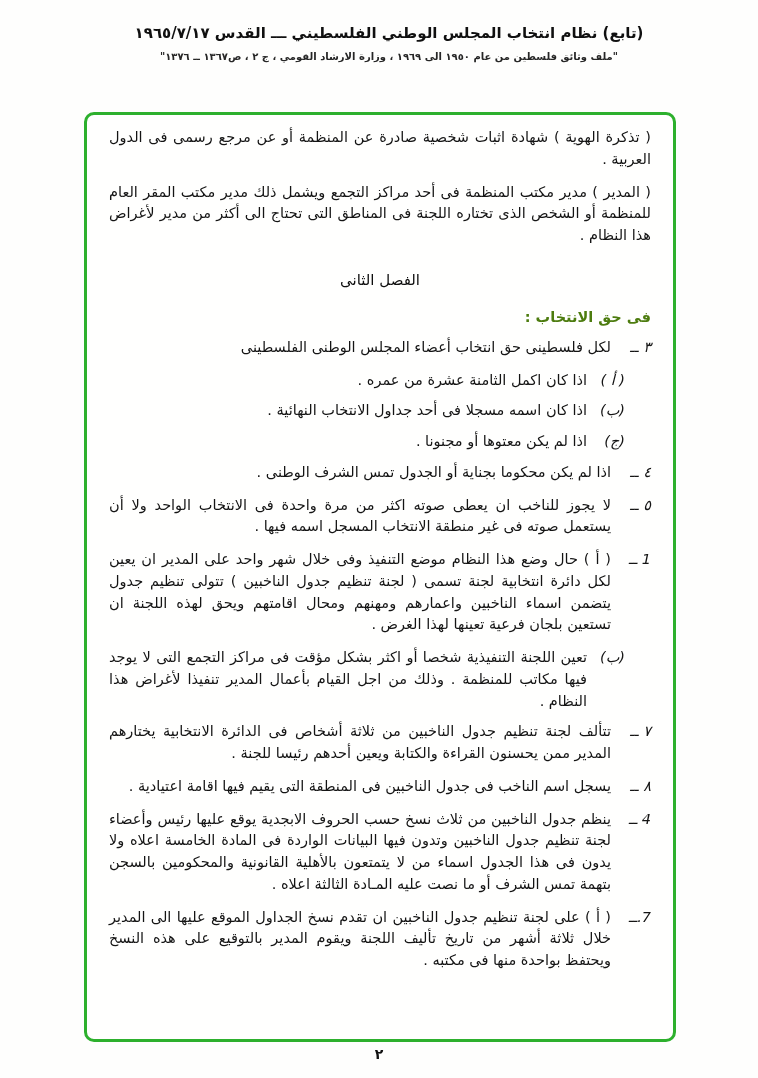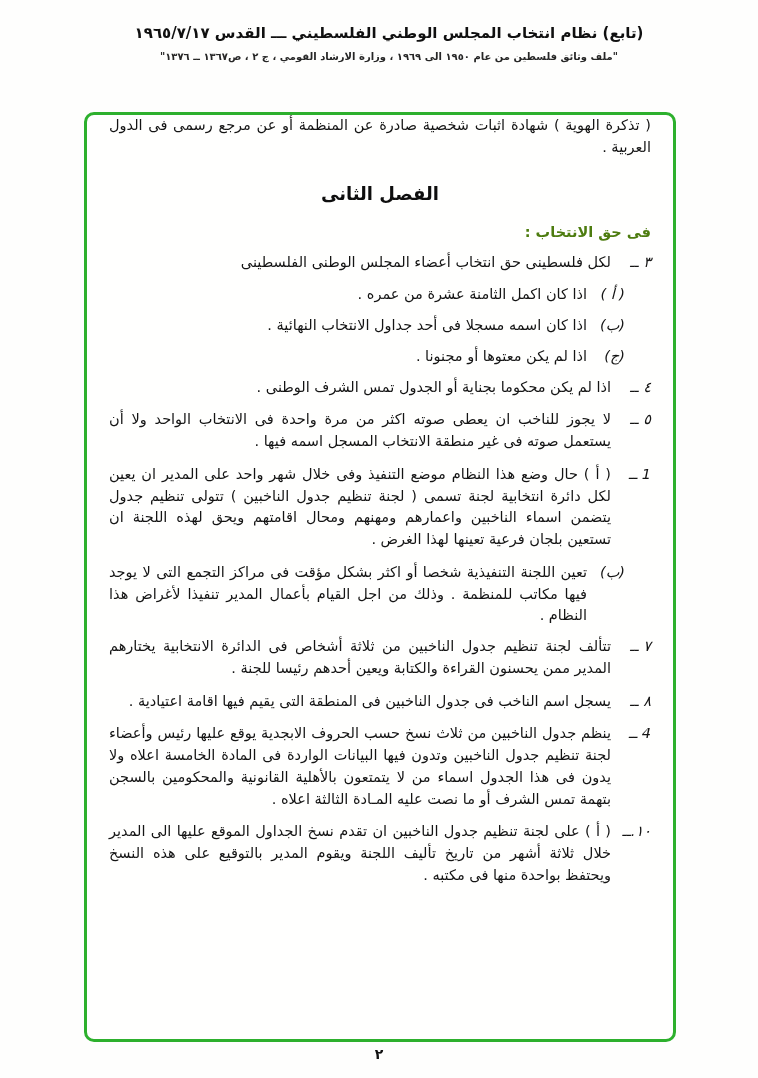--- a/index.html
+++ b/index.html
@@ -25,34 +25,34 @@
   .doc-source {
     font-size:10px; font-weight:bold; color:#262626;
     margin-top:9px;
   }
   .doc-box {
     position:absolute;
     left:84px; top:112px;
     width:592px; height:930px;
     border:3px solid #2db02d;
     border-radius:10px;
-    padding:0 22px 12px 22px;
+    padding:12px 22px 12px 22px;
     direction:rtl;
     overflow:hidden;
     background:#fffffe;
   }
   .para {
     font-size:14.5px; line-height:1.5;
     text-align:justify;
     margin-bottom:11px;
     color:#141414;
   }
   .chapter {
-    text-align:center; font-weight:bold;
-    font-size:18px; color:#0e0e0e;
+    text-align:center; font-weight:normal;
+    font-size:15px; color:#0e0e0e;
     margin:24px 0 20px 0;
   }
   .section {
     font-weight:bold; font-size:14.5px; color:#4d7c0f;
     margin:6px 0 12px 0;
   }
   .item {
     display:flex; gap:8px;
     font-size:14.5px; line-height:1.5;
     margin-bottom:11px;
@@ -75,20 +75,21 @@
 
   <div class="header">
     <div class="doc-title">(تابع) نظام انتخاب المجلس الوطني الفلسطيني ـــ القدس ١٩٦٥/٧/١٧</div>
     <div class="doc-source">"ملف وثائق فلسطين من عام ١٩٥٠ الى ١٩٦٩ ، وزارة الارشاد القومي ، ج ٢ ، ص١٣٦٧ ــ ١٣٧٦"</div>
   </div>
 
   <div class="doc-box">
 
     <p class="para">( تذكرة الهوية ) شهادة اثبات شخصية صادرة عن المنظمة أو عن مرجع رسمى فى الدول العربية .</p>
 
+    <p class="para">( المدير ) مدير مكتب المنظمة فى أحد مراكز التجمع ويشمل ذلك مدير مكتب المقر العام للمنظمة أو الشخص الذى تختاره اللجنة فى المناطق التى تحتاج الى أكثر من مدير لأغراض هذا النظام .</p>
 
     <h2 class="chapter">الفصل الثانى</h2>
 
     <h3 class="section">فى حق الانتخاب :</h3>
 
     <div class="item">
       <span class="marker">٣ ــ</span>
       <span class="body">لكل فلسطينى حق انتخاب أعضاء المجلس الوطنى الفلسطينى</span>
     </div>
 
@@ -136,21 +137,21 @@
       <span class="marker">٨ ــ</span>
       <span class="body">يسجل اسم الناخب فى جدول الناخبين فى المنطقة التى يقيم فيها اقامة اعتيادية .</span>
     </div>
 
     <div class="item">
       <span class="marker">4 ــ</span>
       <span class="body">ينظم جدول الناخبين من ثلاث نسخ حسب الحروف الابجدية يوقع عليها رئيس وأعضاء لجنة تنظيم جدول الناخبين وتدون فيها البيانات الواردة فى المادة الخامسة اعلاه ولا يدون فى هذا الجدول اسماء من لا يتمتعون بالأهلية القانونية والمحكومين بالسجن بتهمة تمس الشرف أو ما نصت عليه المـادة الثالثة اعلاه .</span>
     </div>
 
     <div class="item">
-      <span class="marker">١٠.ــ</span>
+      <span class="marker">7.ــ</span>
       <span class="body">( أ ) على لجنة تنظيم جدول الناخبين ان تقدم نسخ الجداول الموقع عليها الى المدير خلال ثلاثة أشهر من تاريخ تأليف اللجنة ويقوم المدير بالتوقيع على هذه النسخ ويحتفظ بواحدة منها فى مكتبه .</span>
     </div>
 
   </div>
 
   <div class="page-number">٢</div>
 
 </div>
 
 </body></html>

